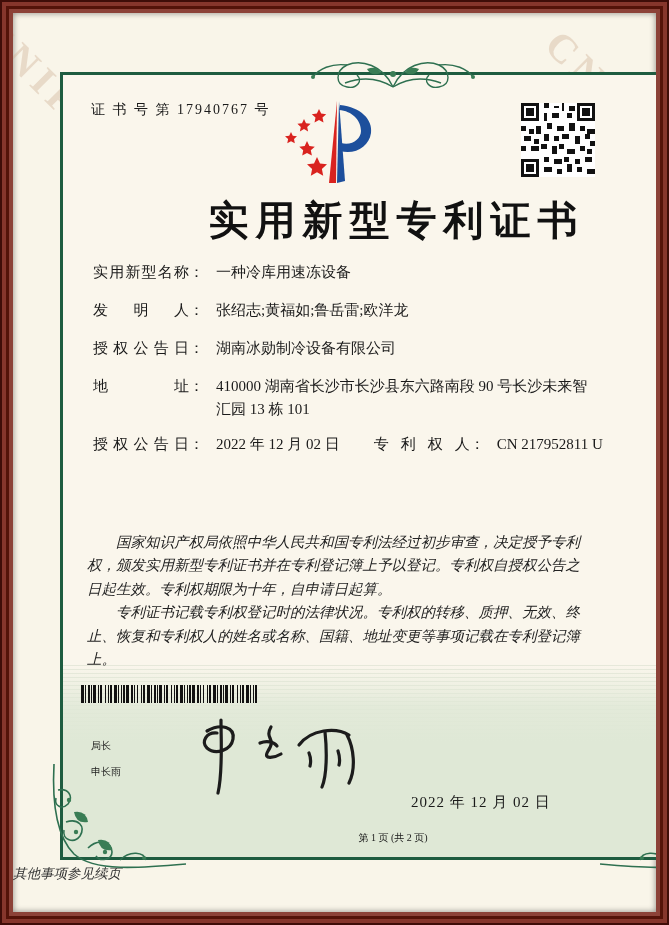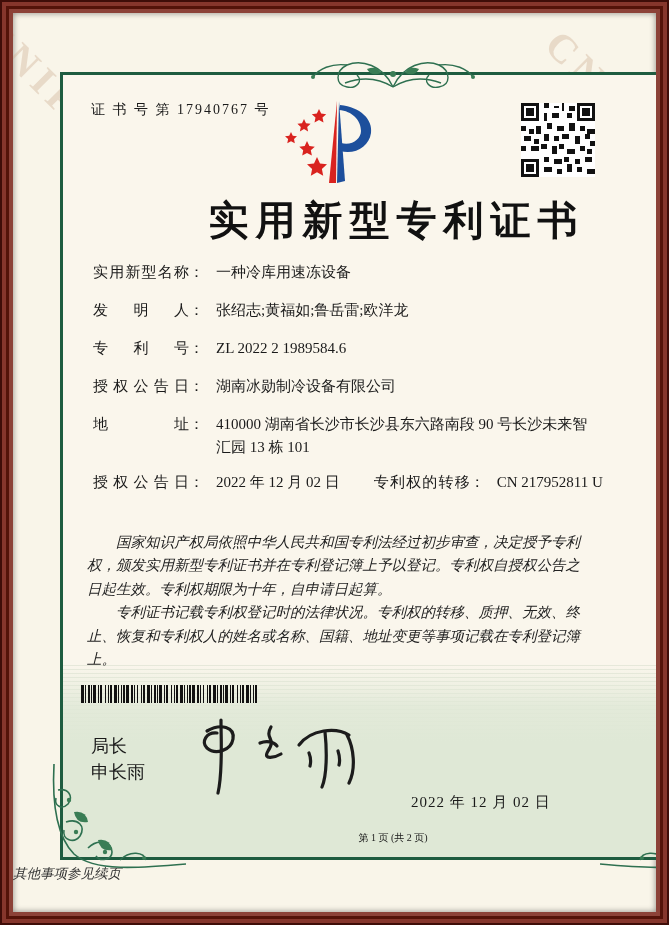--- a/index.html
+++ b/index.html
@@ -40,21 +40,21 @@
   .val{margin-left:12px;}
   .val.wrap{display:inline-block;width:372px;white-space:normal;vertical-align:top;}
   .grant2{margin-left:34px;}
   
   .bodytext{position:absolute;left:24px;top:456px;width:496px;font-size:14.5px;
             line-height:1.62;font-style:italic;z-index:3;color:#222;}
   .bodytext p{margin:0;text-indent:2em;}
   
   .barcode{position:absolute;left:18px;top:610px;z-index:3;}
   
-  .sig-titles{position:absolute;left:28px;top:658px;font-size:18px;line-height:26px;z-index:3;}
+  .sig-titles{position:absolute;left:28px;top:658px;font-size:10px;line-height:26px;z-index:3;}
   .sig-script{position:absolute;left:118px;top:640px;z-index:3;}
   .issue-date{position:absolute;left:348px;top:718px;font-size:15px;letter-spacing:1px;z-index:3;}
   .page-info{position:absolute;left:0;right:0;top:756px;text-align:center;font-size:10px;z-index:3;}
   
   .orn-top{position:absolute;left:50%;top:-17px;transform:translateX(-50%);z-index:4;}
   .orn-bl{position:absolute;left:-14px;bottom:-12px;z-index:4;}
   .orn-br{position:absolute;right:-14px;bottom:-12px;z-index:4;transform:scaleX(-1);}
   
   .footer-note{position:absolute;left:0;right:0;top:852px;
                font-size:13.5px;font-style:italic;color:#333;}
@@ -209,30 +209,27 @@
         <div class="title">实用新型专利证书</div>
 
         <div class="fields">
           <div class="row">
             <span class="lbl">实用新型名称</span><span>：</span><span class="val">一种冷库用速冻设备</span>
           </div>
           <div class="row">
             <span class="lbl">发明人</span><span>：</span><span class="val">张绍志;黄福如;鲁岳雷;欧洋龙</span>
           </div>
           <div class="row">
-            <span class="lbl">专利号</span><span>：</span><span class="val">ZL 2022 2 1989584.6</span>
-          </div>
-          <div class="row">
             <span class="lbl">授权公告日</span><span>：</span><span class="val">湖南冰勋制冷设备有限公司</span>
           </div>
           <div class="row">
             <span class="lbl">地址</span><span>：</span><span class="val wrap">410000 湖南省长沙市长沙县东六路南段 90 号长沙未来智汇园 13 栋 101</span>
           </div>
           <div class="row" style="margin-top:-3px;">
-            <span class="lbl">授权公告日</span><span>：</span><span class="val">2022 年 12 月 02 日</span><span class="grant2"><span class="lbl">专利权的转移</span><span>：</span><span class="val">CN 217952811 U</span></span>
+            <span class="lbl">授权公告日</span><span>：</span><span class="val">2022 年 12 月 02 日</span><span class="grant2"><span class="lbl">专利权人</span><span>：</span><span class="val">CN 217952811 U</span></span>
           </div>
         </div>
 
         <div class="bodytext">
           <p>国家知识产权局依照中华人民共和国专利法经过初步审查，决定授予专利权，颁发实用新型专利证书并在专利登记簿上予以登记。专利权自授权公告之日起生效。专利权期限为十年，自申请日起算。</p>
           <p>专利证书记载专利权登记时的法律状况。专利权的转移、质押、无效、终止、恢复和专利权人的姓名或名称、国籍、地址变更等事项记载在专利登记簿上。</p>
         </div>
 
         <svg class="barcode" width="176" height="18" viewBox="0 0 176 18">
           <line x1="0" y1="9" x2="176" y2="9" stroke="#111" stroke-width="18" stroke-dasharray="3 1 1 2 2 1 1 1 3 2 1 1 2 3 1 2 1 1 2 2 3 1 1 2 1 1 2 1 3 2 2 1 1 2 1 3 1 1 2 2"></line>

